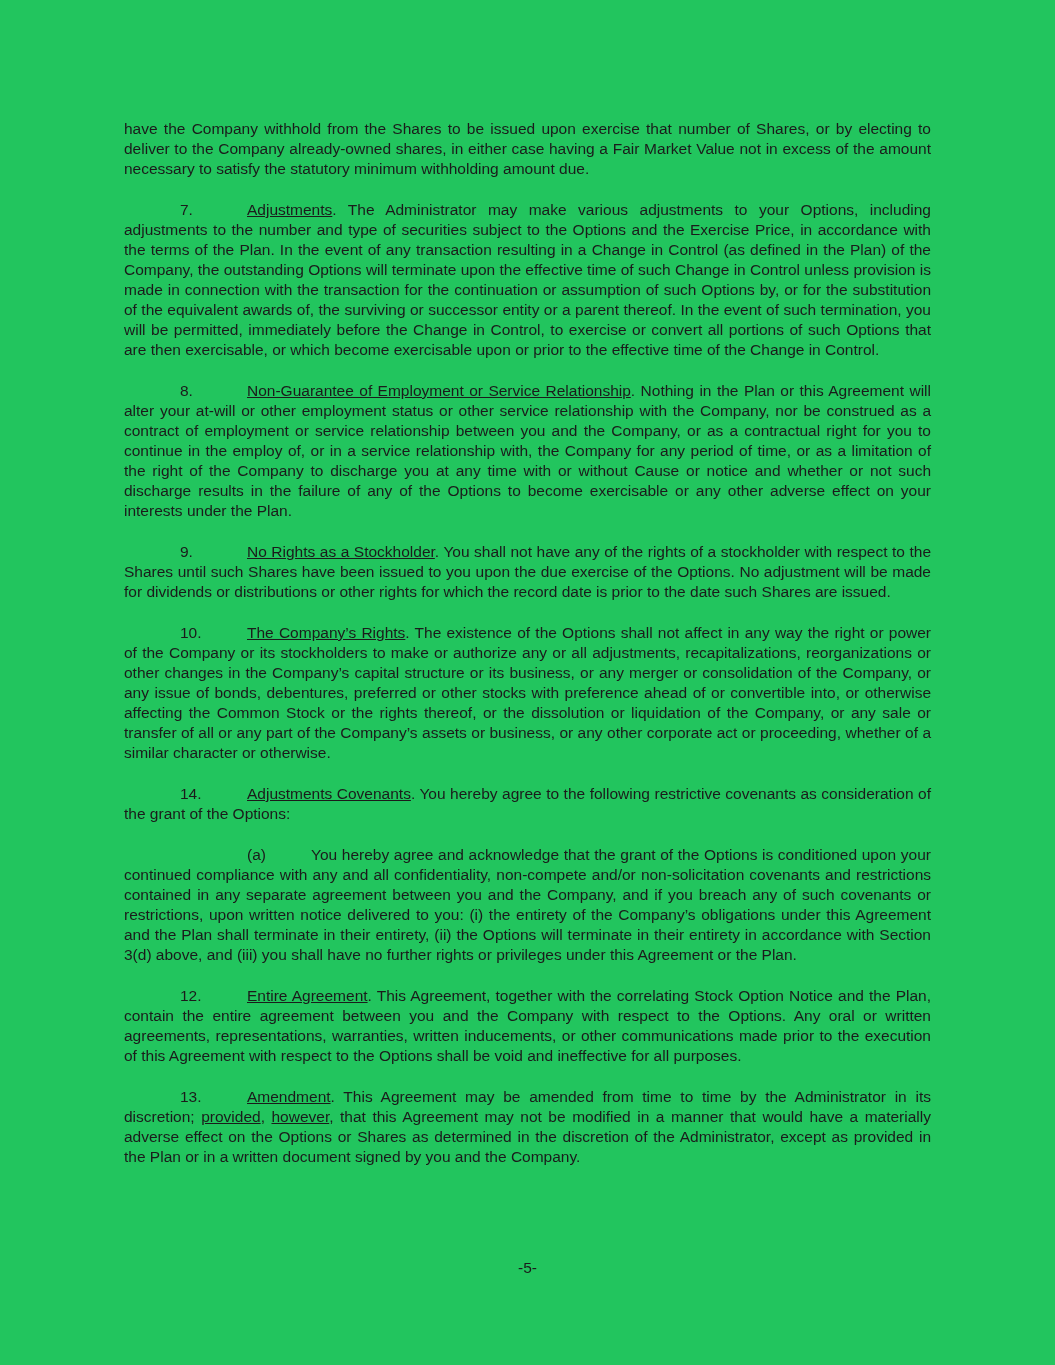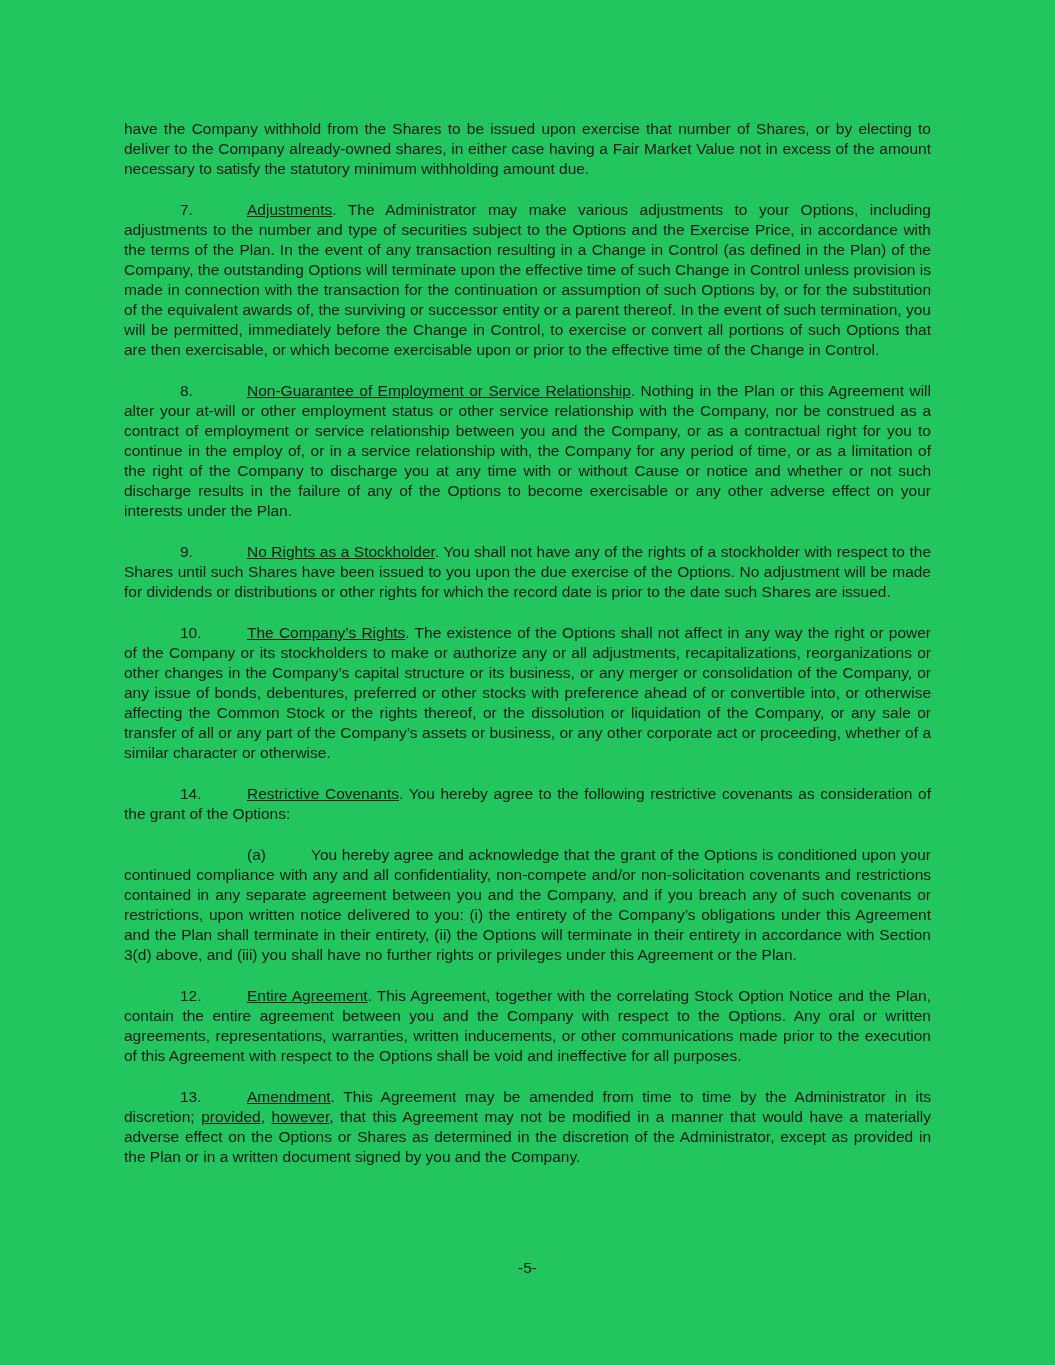--- a/index.html
+++ b/index.html
@@ -61,19 +61,19 @@
 </head>
 <body>
 
 <div class="page">
   <div class="content">
       <p class="doc"><span>have the Company withhold from the Shares to be issued upon exercise that number of Shares, or by electing to deliver to the Company already-owned shares, in either case having a Fair Market Value not in excess of the amount necessary to satisfy the statutory minimum withholding amount due.</span></p>
       <p class="doc"><span class="tab t-num"></span><span class="num-box">7.</span><span class="u">Adjustments</span><span>. The Administrator may make various adjustments to your Options, including adjustments to the number and type of securities subject to the Options and the Exercise Price, in accordance with the terms of the Plan. In the event of any transaction resulting in a Change in Control (as defined in the Plan) of the Company, the outstanding Options will terminate upon the effective time of such Change in Control unless provision is made in connection with the transaction for the continuation or assumption of such Options by, or for the substitution of the equivalent awards of, the surviving or successor entity or a parent thereof. In the event of such termination, you will be permitted, immediately before the Change in Control, to exercise or convert all portions of such Options that are then exercisable, or which become exercisable upon or prior to the effective time of the Change in Control.</span></p>
       <p class="doc"><span class="tab t-num"></span><span class="num-box">8.</span><span class="u">Non-Guarantee of Employment or Service Relationship</span><span>. Nothing in the Plan or this Agreement will alter your at-will or other employment status or other service relationship with the Company, nor be construed as a contract of employment or service relationship between you and the Company, or as a contractual right for you to continue in the employ of, or in a service relationship with, the Company for any period of time, or as a limitation of the right of the Company to discharge you at any time with or without Cause or notice and whether or not such discharge results in the failure of any of the Options to become exercisable or any other adverse effect on your interests under the Plan.</span></p>
       <p class="doc"><span class="tab t-num"></span><span class="num-box">9.</span><span class="u">No Rights as a Stockholder</span><span>. You shall not have any of the rights of a stockholder with respect to the Shares until such Shares have been issued to you upon the due exercise of the Options. No adjustment will be made for dividends or distributions or other rights for which the record date is prior to the date such Shares are issued.</span></p>
       <p class="doc"><span class="tab t-num"></span><span class="num-box">10.</span><span class="u">The Company’s Rights</span><span>. The existence of the Options shall not affect in any way the right or power of the Company or its stockholders to make or authorize any or all adjustments, recapitalizations, reorganizations or other changes in the Company’s capital structure or its business, or any merger or consolidation of the Company, or any issue of bonds, debentures, preferred or other stocks with preference ahead of or convertible into, or otherwise affecting the Common Stock or the rights thereof, or the dissolution or liquidation of the Company, or any sale or transfer of all or any part of the Company’s assets or business, or any other corporate act or proceeding, whether of a similar character or otherwise.</span></p>
-      <p class="doc"><span class="tab t-num"></span><span class="num-box">14.</span><span class="u">Restrictive Covenants</span><span>. You hereby agree to the following restrictive covenants as consideration of the grant of the Options:</span></p>
+      <p class="doc"><span class="tab t-num"></span><span class="num-box">14.</span><span class="u">Adjustments Covenants</span><span>. You hereby agree to the following restrictive covenants as consideration of the grant of the Options:</span></p>
       <p class="doc"><span class="tab t-sub"></span><span class="num-box sub">(a)</span><span>You hereby agree and acknowledge that the grant of the Options is conditioned upon your continued compliance with any and all confidentiality, non-compete and/or non-solicitation covenants and restrictions contained in any separate agreement between you and the Company, and if you breach any of such covenants or restrictions, upon written notice delivered to you: (i) the entirety of the Company’s obligations under this Agreement and the Plan shall terminate in their entirety, (ii) the Options will terminate in their entirety in accordance with Section 3(d) above, and (iii) you shall have no further rights or privileges under this Agreement or the Plan.</span></p>
       <p class="doc"><span class="tab t-num"></span><span class="num-box">12.</span><span class="u">Entire Agreement</span><span>. This Agreement, together with the correlating Stock Option Notice and the Plan, contain the entire agreement between you and the Company with respect to the Options. Any oral or written agreements, representations, warranties, written inducements, or other communications made prior to the execution of this Agreement with respect to the Options shall be void and ineffective for all purposes.</span></p>
       <p class="doc"><span class="tab t-num"></span><span class="num-box">13.</span><span class="u">Amendment</span><span>. This Agreement may be amended from time to time by the Administrator in its discretion; </span><span class="u">provided</span><span>, </span><span class="u">however</span><span>, that this Agreement may not be modified in a manner that would have a materially adverse effect on the Options or Shares as determined in the discretion of the Administrator, except as provided in the Plan or in a written document signed by you and the Company.</span></p>
     </div>
   <div class="footer">-5-</div>
 </div>
 
 </body></html>

